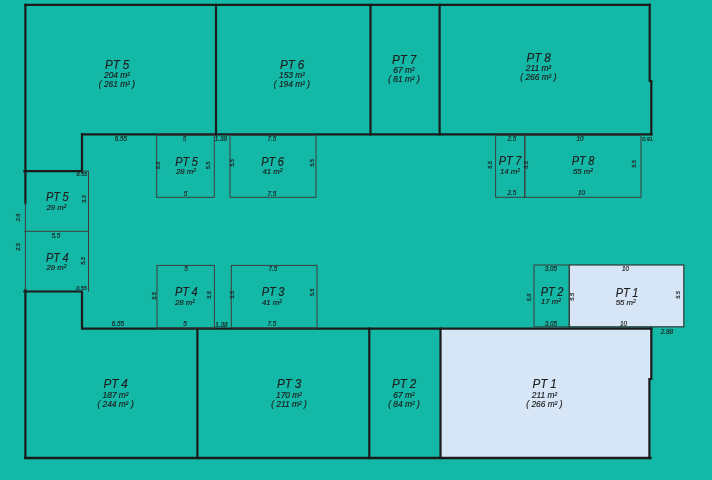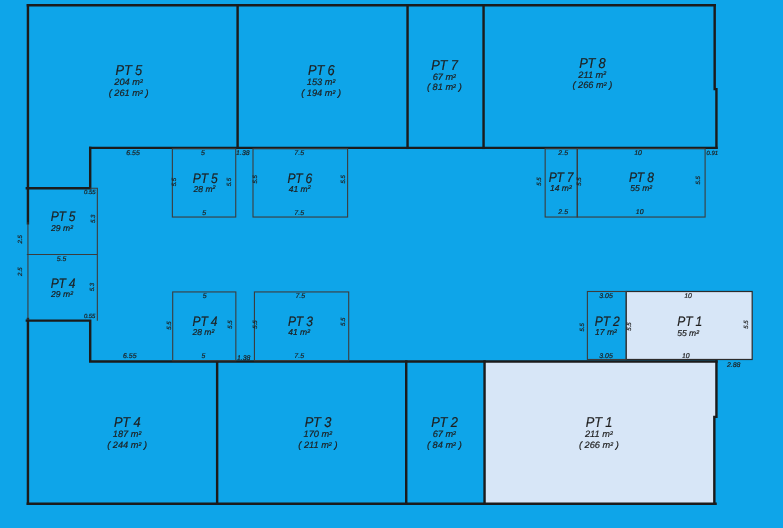--- a/index.html
+++ b/index.html
@@ -1,16 +1,16 @@
 <!DOCTYPE html>
 <html><head>
 <meta charset="utf-8">
 <style>
   html,body{margin:0;padding:0;background:#ffffff;}
-  #wrap{position:relative;width:712px;height:480px;background:#0ea5e9;overflow:hidden;}
+  #wrap{position:relative;width:712px;height:480px;background:#14b8a6;overflow:hidden;}
   svg{position:absolute;left:0;top:0;}
   text{font-family:"Liberation Sans",sans-serif;font-style:italic;fill:#1e1e1e;stroke:#1e1e1e;stroke-width:0.18;}
   .big{font-size:13px;letter-spacing:-0.2px;}
   .area{font-size:8.4px;}
   .sm{font-size:12.5px;letter-spacing:-0.2px;}
   .sma{font-size:7.8px;}
   .dim{font-size:6.3px;}
   .dimr{font-size:5.5px;}
   .dims{font-size:5.4px;}
 </style>

